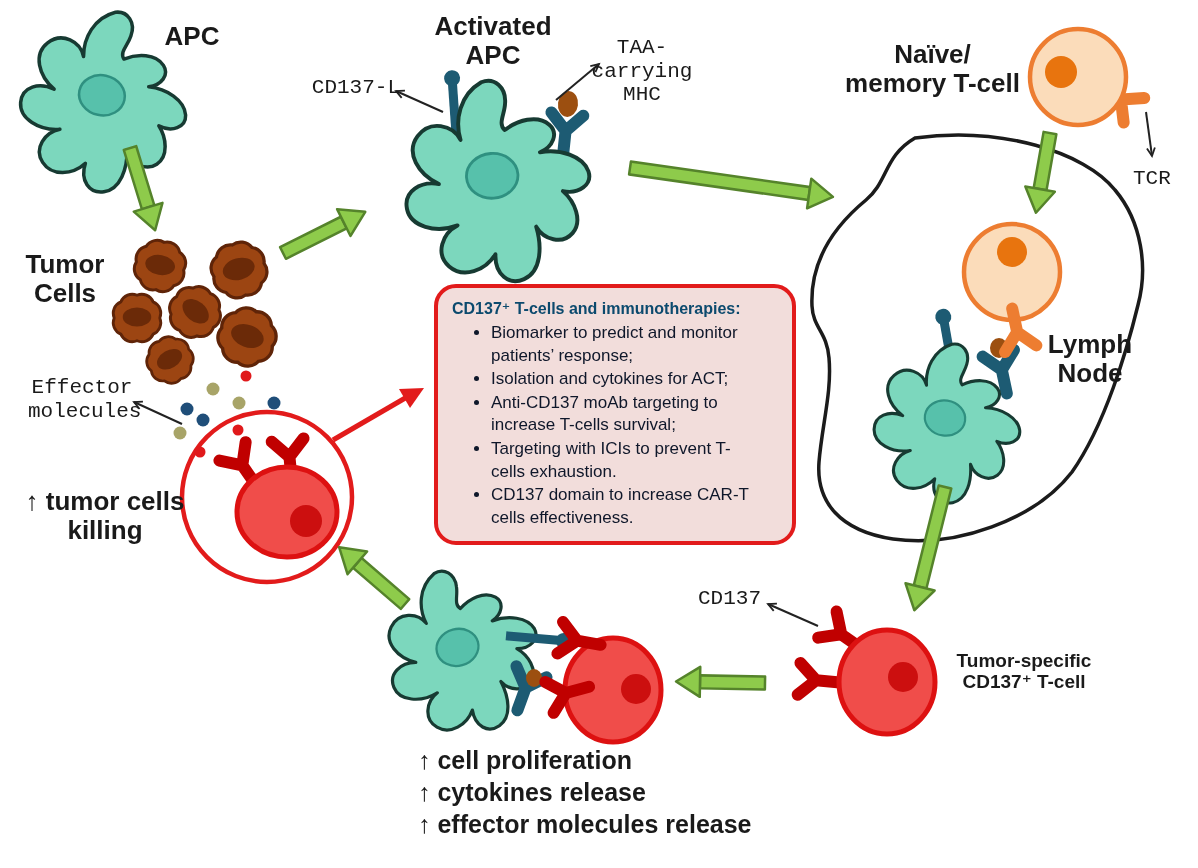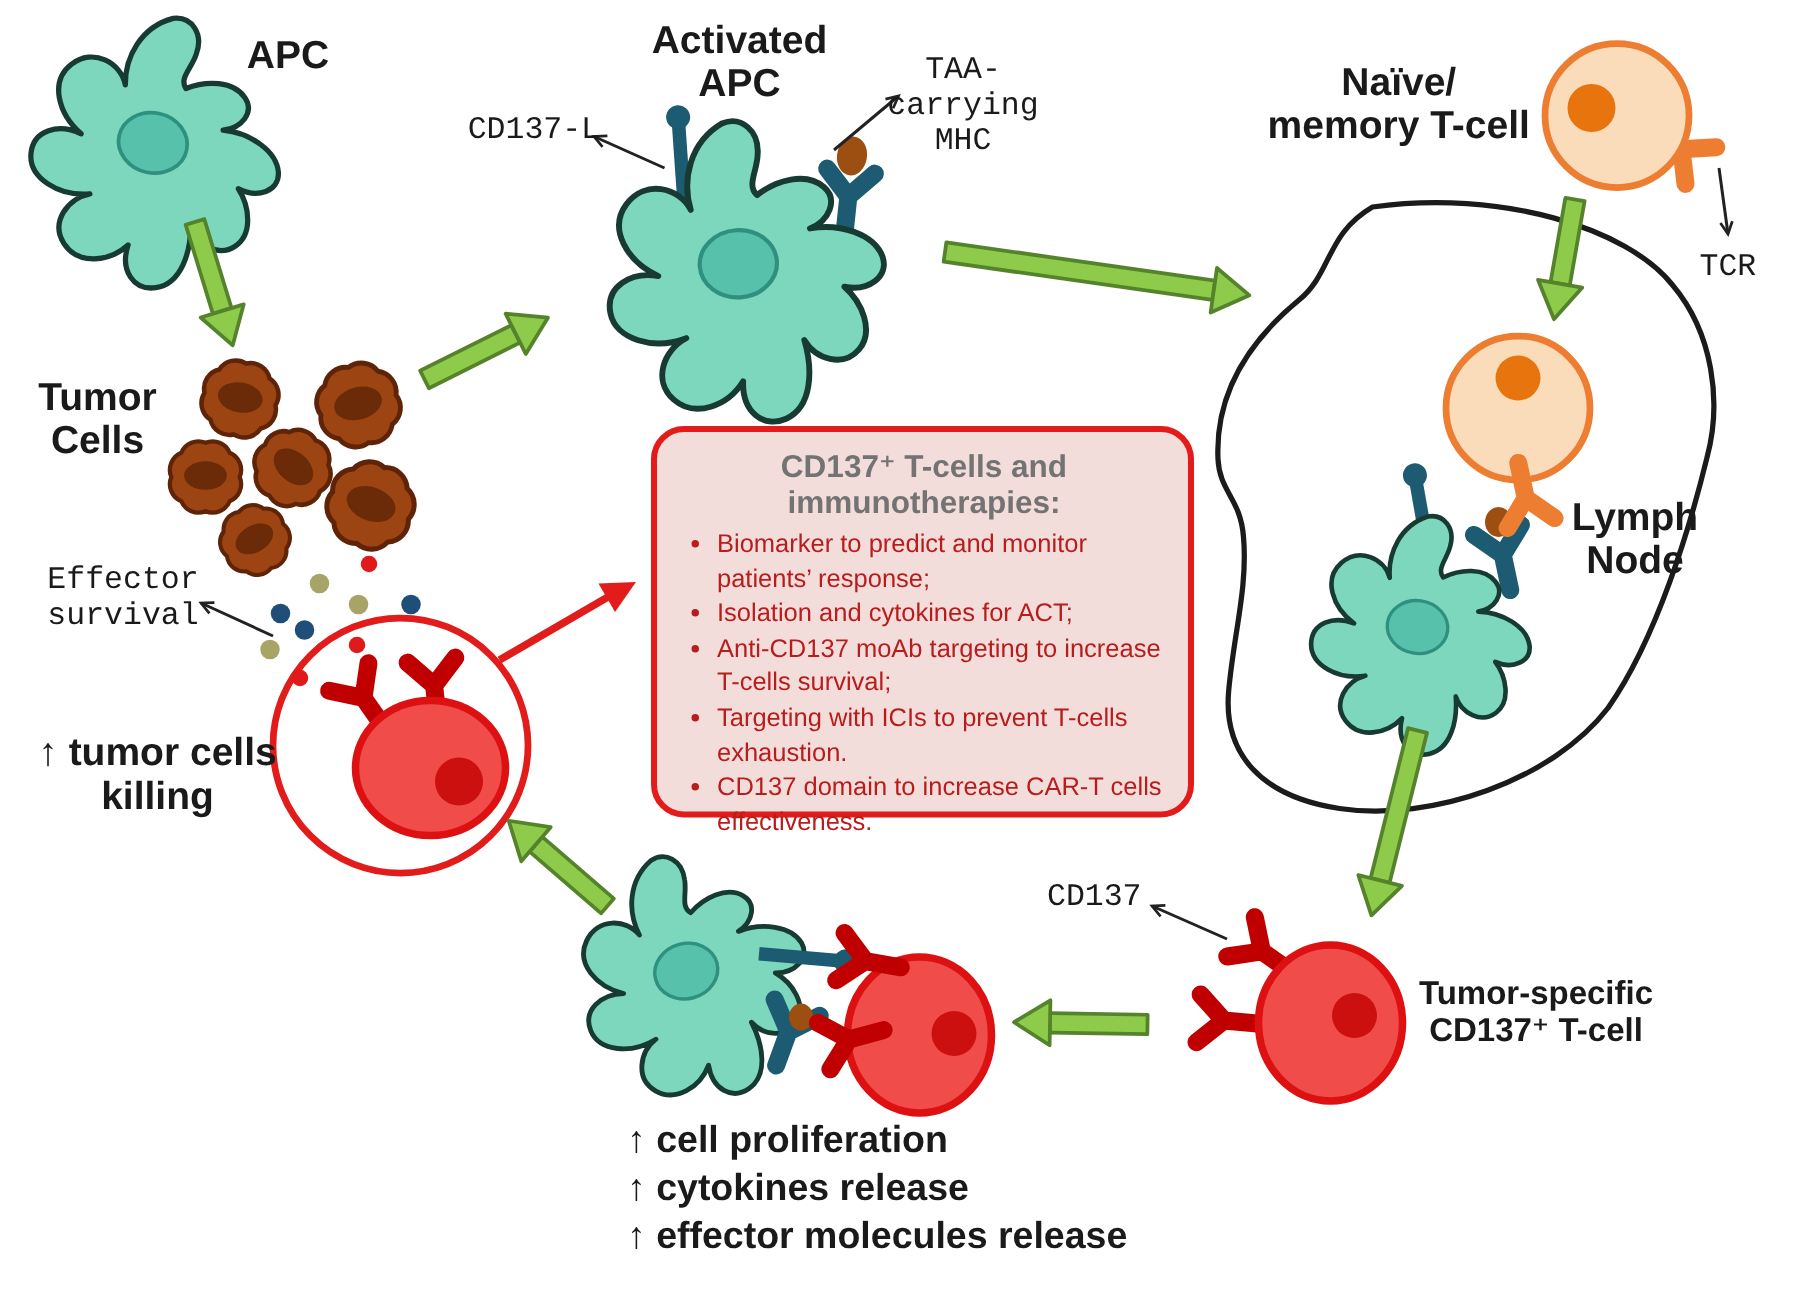--- a/index.html
+++ b/index.html
@@ -6,31 +6,31 @@
   .stage{
     position:relative;width:1198px;height:868px;overflow:hidden;background:#ffffff;
     font-family:"Liberation Sans","DejaVu Sans",sans-serif;color:#1a1a1a;
   }
   .stage svg{position:absolute;left:0;top:0;}
   .lbl{position:absolute;line-height:1.12;}
   .bold{font-weight:bold;}
   .ctr{text-align:center;}
   .rgt{text-align:right;}
   .f26{font-size:26px;}
-  .f25{font-size:22px;}
+  .f25{font-size:19px;}
   .f21{font-size:21px;font-family:Liberation Mono, monospace;}
   .garrow{fill:#8ecb4b;stroke:#55832b;stroke-width:2.5;stroke-linejoin:round;}
   .thin{stroke:#222222;stroke-width:2;fill:none;}
   .infobox{
     position:absolute;left:434px;top:284px;width:362px;height:261px;box-sizing:border-box;
     background:#f2dddb;border:4px solid #e21b1b;border-radius:22px;padding:9px 12px;
   }
-  .infobox-title{font-weight:bold;font-size:21px;margin:2px 0 4px 2px;color:#737373;text-align:center;}
+  .infobox-title{font-weight:bold;font-size:16px;margin:2px 0 4px 2px;color:#0c4a6e;}
   .infobox-list{margin:0;padding:0 0 0 24px;list-style:disc;}
-  .infobox-list li{font-size:17px;line-height:1.33;margin:1px 4px;color:#b91c1c;}
+  .infobox-list li{font-size:17px;line-height:1.33;margin:1px 17px;color:#0f172a;}
   .effects{position:absolute;left:418px;top:745px;}
   .effect-line{font-size:25px;font-weight:bold;line-height:1.2;margin-bottom:2px;white-space:nowrap;}
 </style>
 </head>
 <body>
 
 <div class="stage">
 
 <svg width="1198" height="868" viewBox="0 0 1198 868">
   <defs>
@@ -179,21 +179,21 @@
 <div class="lbl bold f26 ctr" style="left:152px;top:22px;width:80px;">APC</div>
 <div class="lbl bold f26 ctr" style="left:430px;top:12px;width:126px;">Activated APC</div>
 <div class="lbl f21 rgt" style="left:305px;top:76px;width:95px;">CD137-L</div>
 <div class="lbl f21 ctr" style="left:582px;top:36px;width:120px;">TAA-carrying MHC</div>
 <div class="lbl bold f26 ctr" style="left:845px;top:40px;width:175px;">Naïve/ memory T-cell</div>
 <div class="lbl f21" style="left:1133px;top:167px;width:55px;">TCR</div>
 <div class="lbl bold f26 ctr" style="left:1040px;top:330px;width:100px;">Lymph Node</div>
 <div class="lbl f21" style="left:698px;top:587px;width:65px;">CD137</div>
 <div class="lbl bold f25 ctr" style="left:938px;top:650px;width:172px;">Tumor-specific CD137⁺ T-cell</div>
 <div class="lbl bold f26 ctr" style="left:20px;top:250px;width:90px;">Tumor Cells</div>
-<div class="lbl f21 ctr" style="left:28px;top:376px;width:108px;">Effector survival</div>
+<div class="lbl f21 ctr" style="left:28px;top:376px;width:108px;">Effector molecules</div>
 <div class="lbl bold f26 ctr" style="left:16px;top:487px;width:178px;text-align:center;">↑ tumor cells killing</div>
 
 <div class="infobox">
   <div class="infobox-title">CD137⁺ T-cells and immunotherapies:</div>
   <ul class="infobox-list">
     <li>Biomarker to predict and  monitor patients’ response;</li>
     <li>Isolation and cytokines for ACT;</li>
     <li>Anti-CD137 moAb targeting to increase T-cells survival;</li>
     <li>Targeting with ICIs to prevent T-cells exhaustion.</li>
     <li>CD137 domain to increase CAR-T cells effectiveness.</li>

